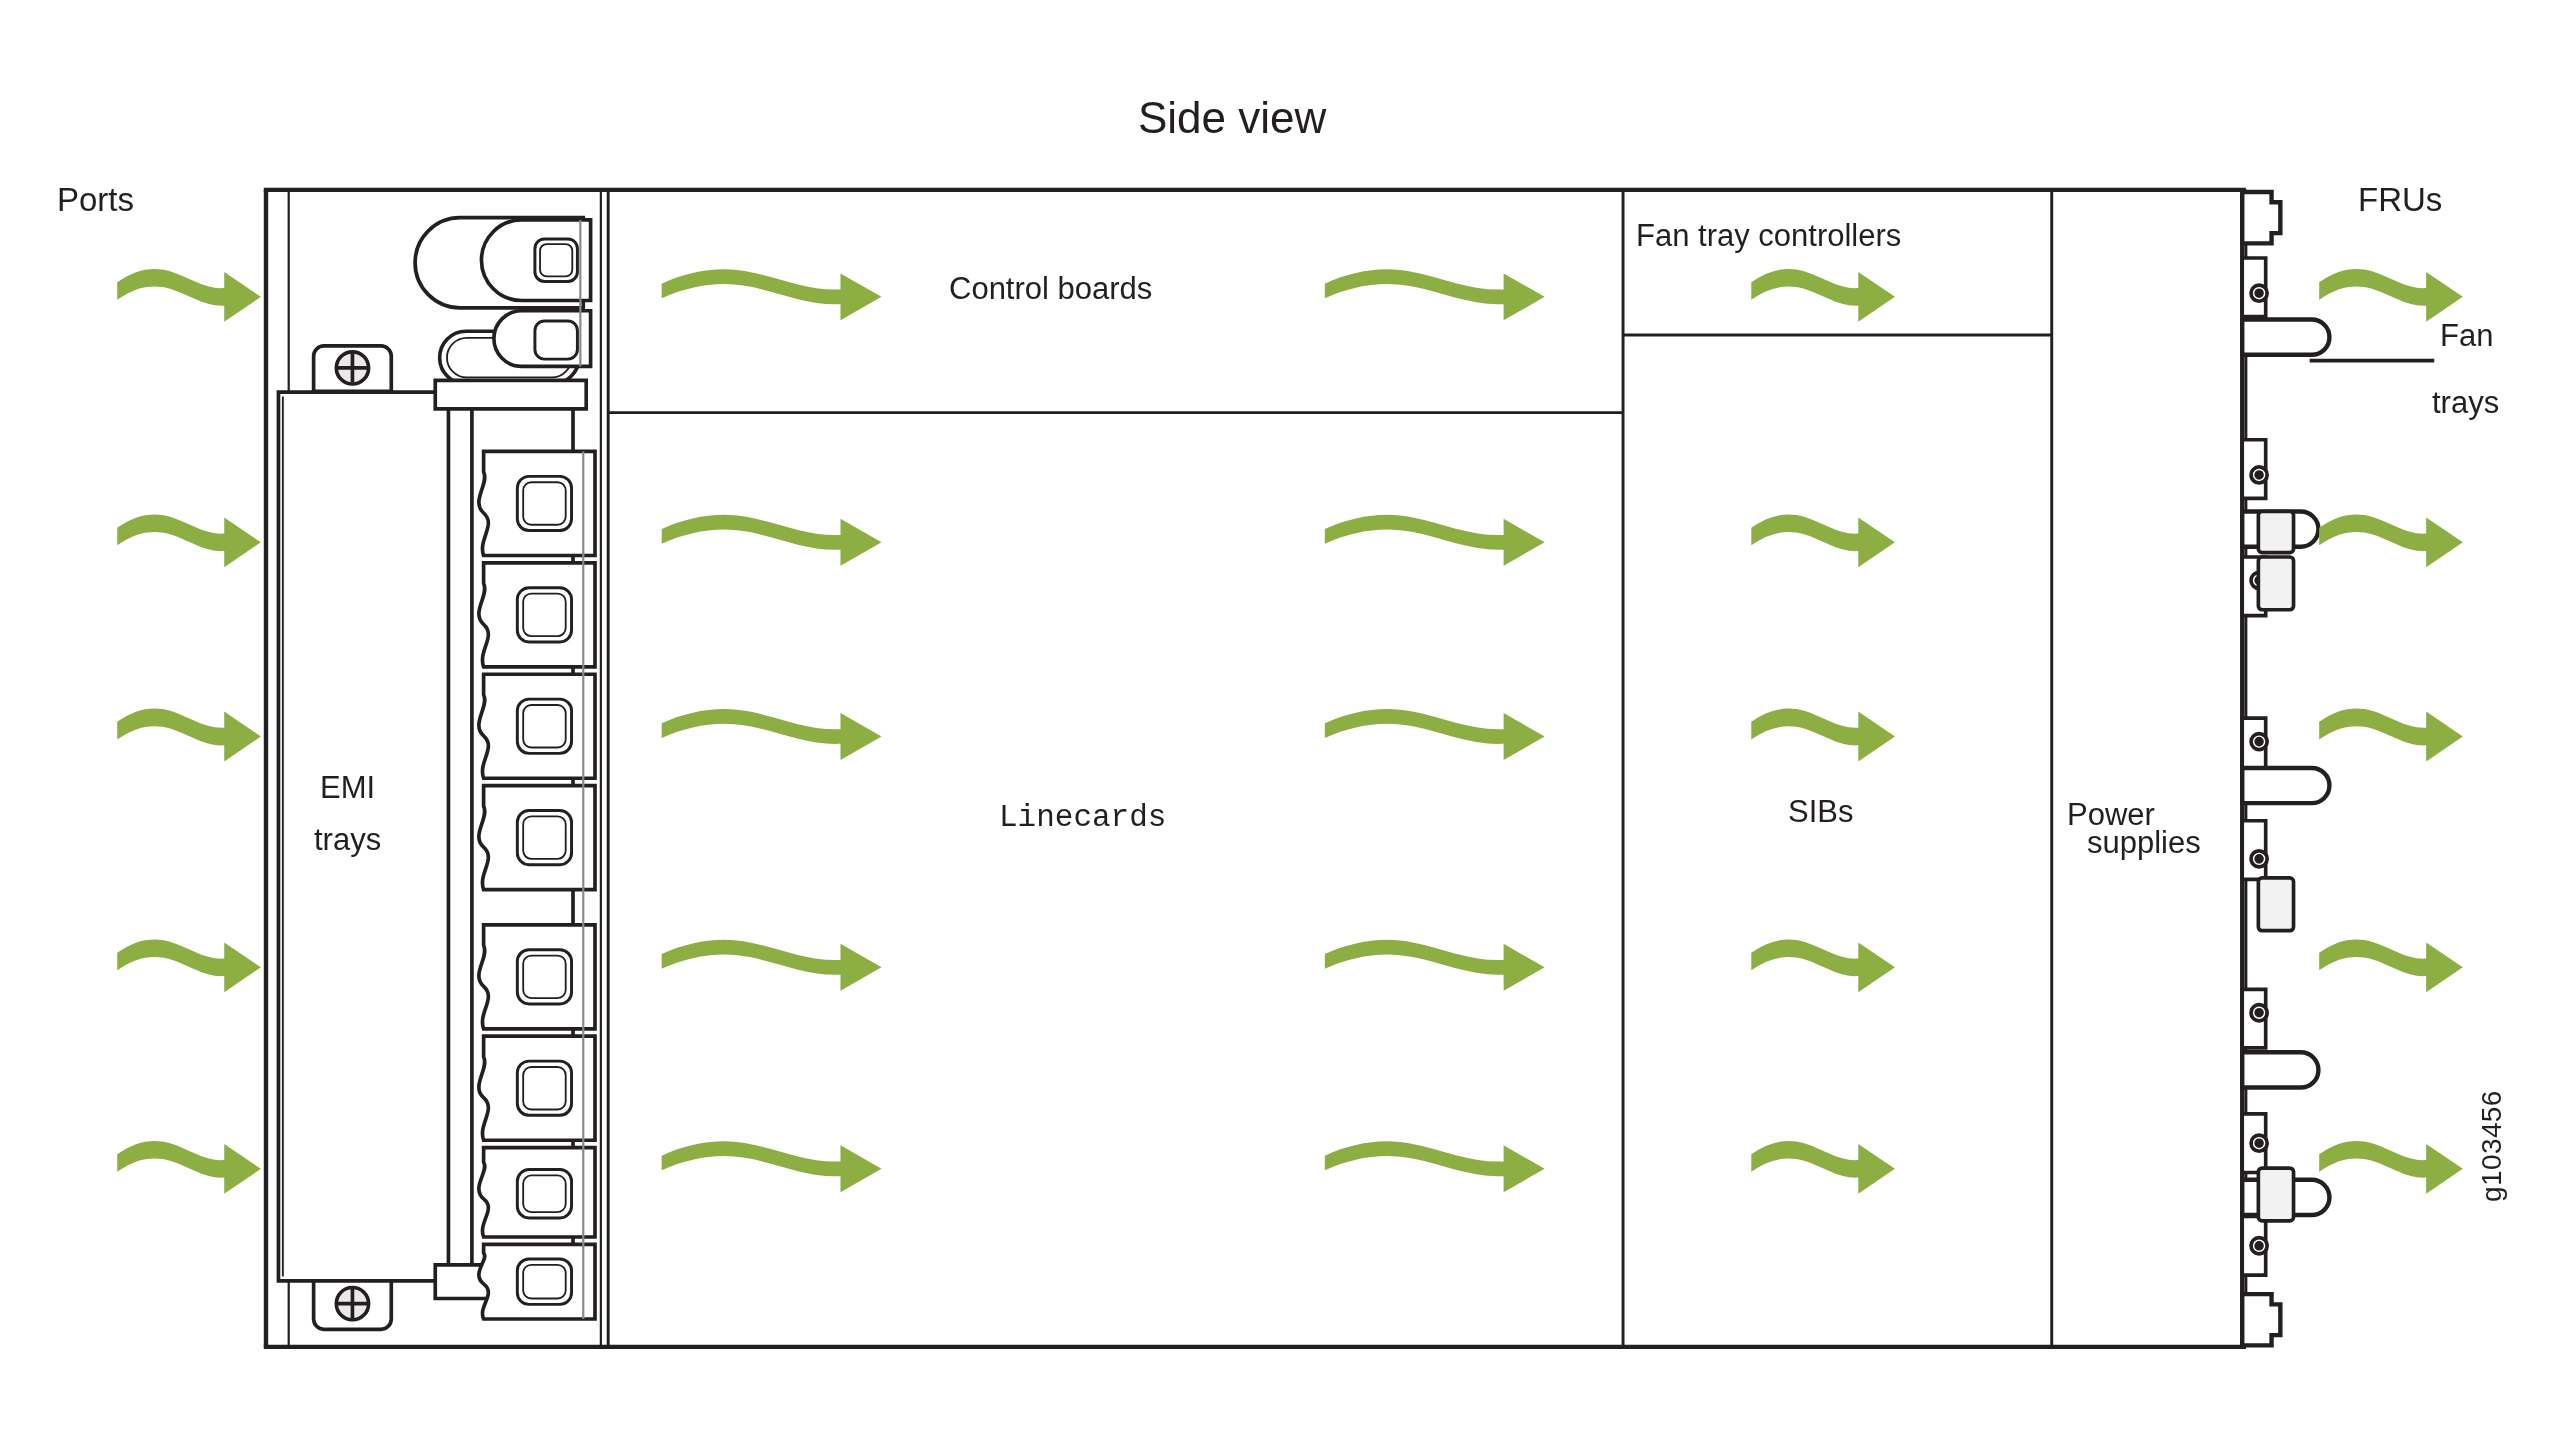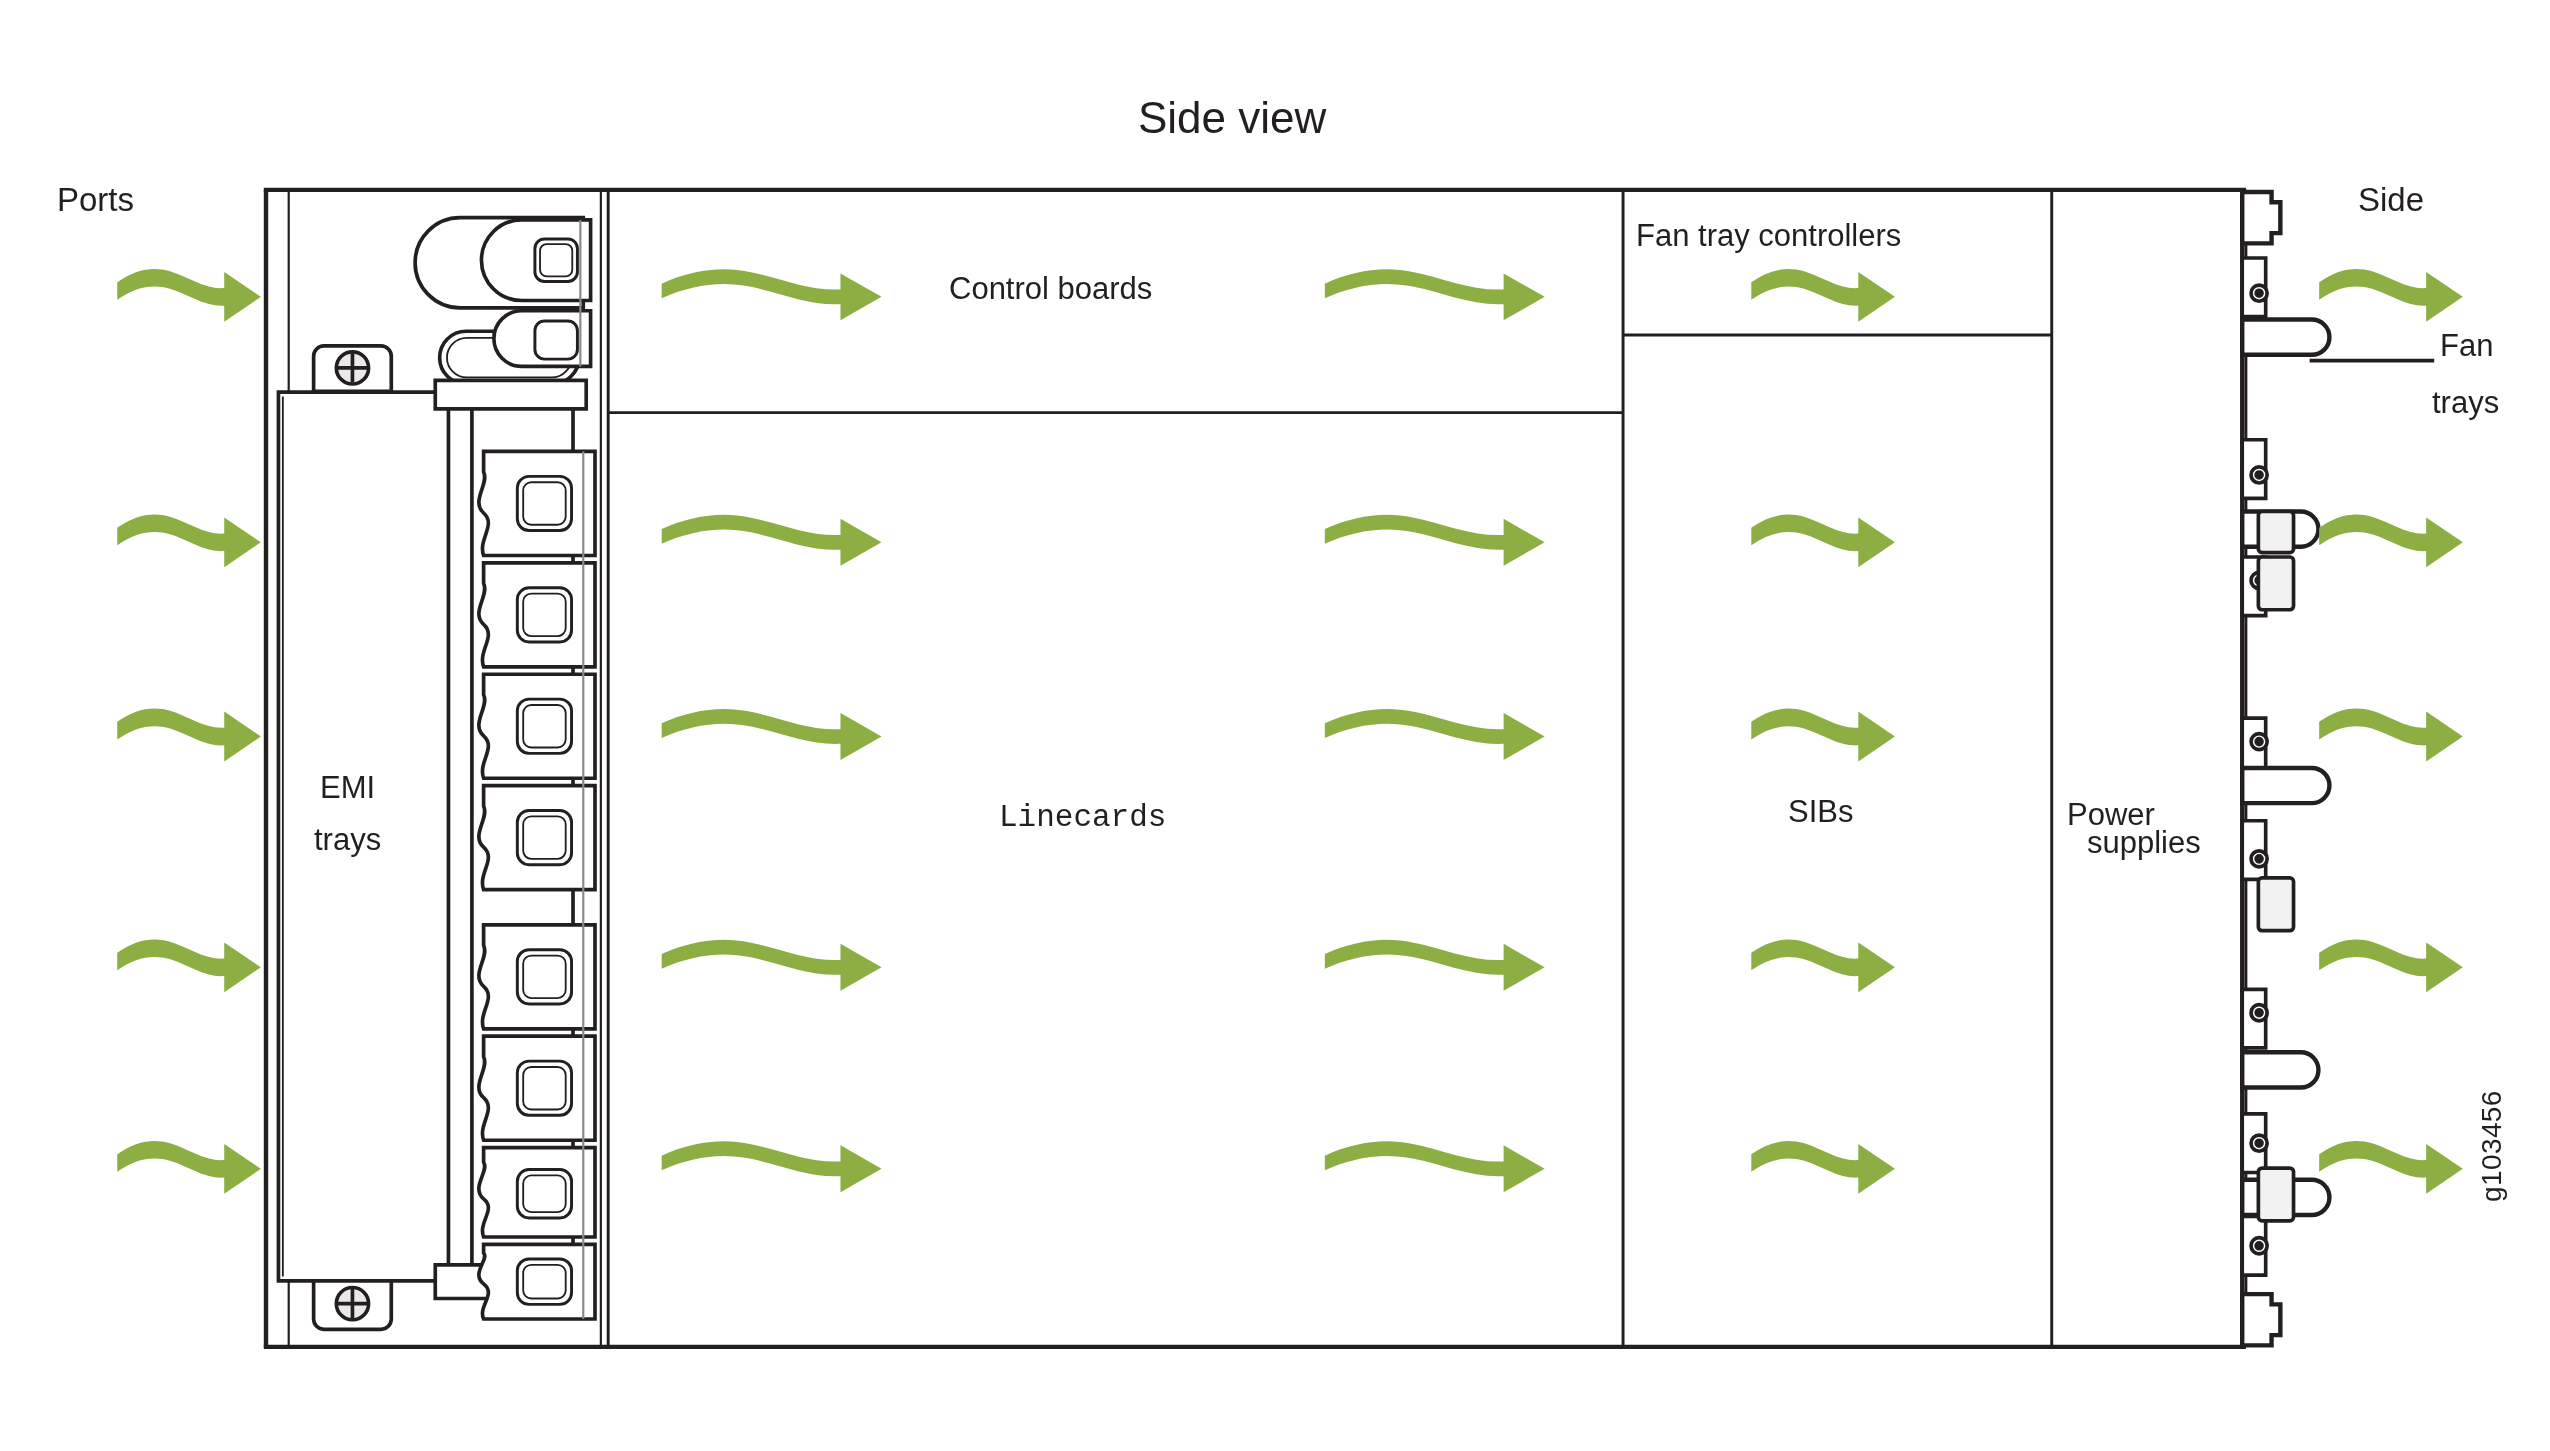--- a/index.html
+++ b/index.html
@@ -315,23 +315,23 @@
     <g>
           <use href="#arrowShort" x="3165" y="1555"></use>
         </g>
   </g>
 </svg>
 
 <div class="lbl ttl" style="left:1138px;top:95px;">Side view</div>
 
 <div class="lbl big" style="left:57px;top:183px;">Ports</div>
 
-<div class="lbl big" style="left:2358px;top:183px;">Side</div>
-
-<div class="lbl med" style="left:2440px;top:330px;">Fan</div>
+<div class="lbl big" style="left:2358px;top:183px;">FRUs</div>
+
+<div class="lbl med" style="left:2440px;top:320px;">Fan</div>
 <div class="lbl med" style="left:2432px;top:387px;">trays</div>
 
 <div class="lbl med" style="left:320px;top:772px;">EMI</div>
 <div class="lbl med" style="left:314px;top:824px;">trays</div>
 
 <div class="lbl med" style="left:949px;top:273px;">Control boards</div>
 
 <div class="lbl med" style="left:999px;top:802px;font-family:Liberation Mono, monospace;">Linecards</div>
 
 <div class="lbl med" style="left:1636px;top:220px;">Fan tray controllers</div>

